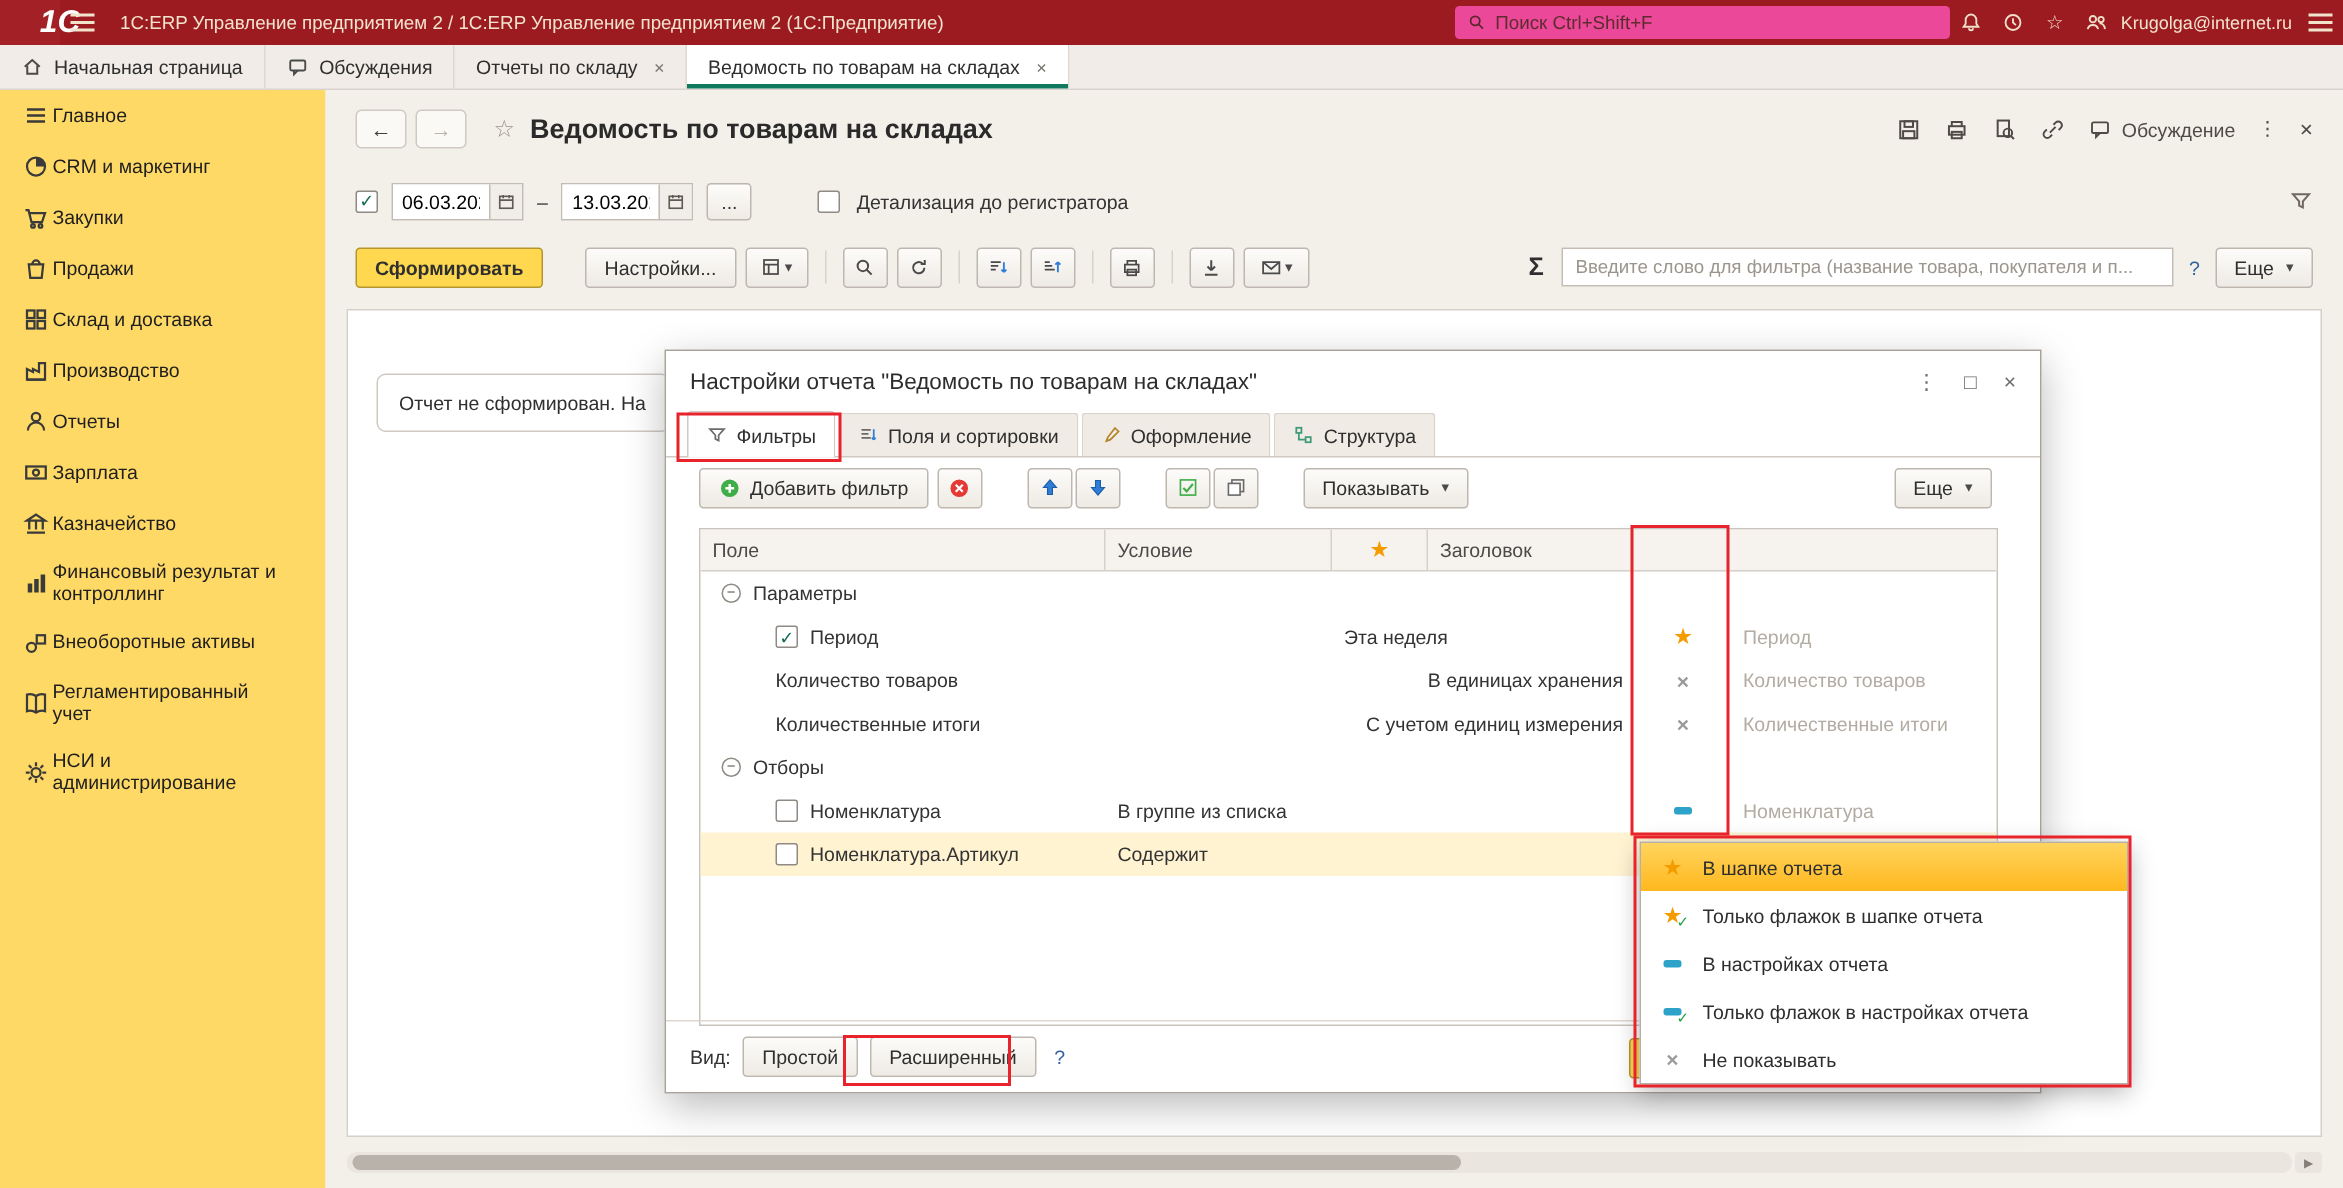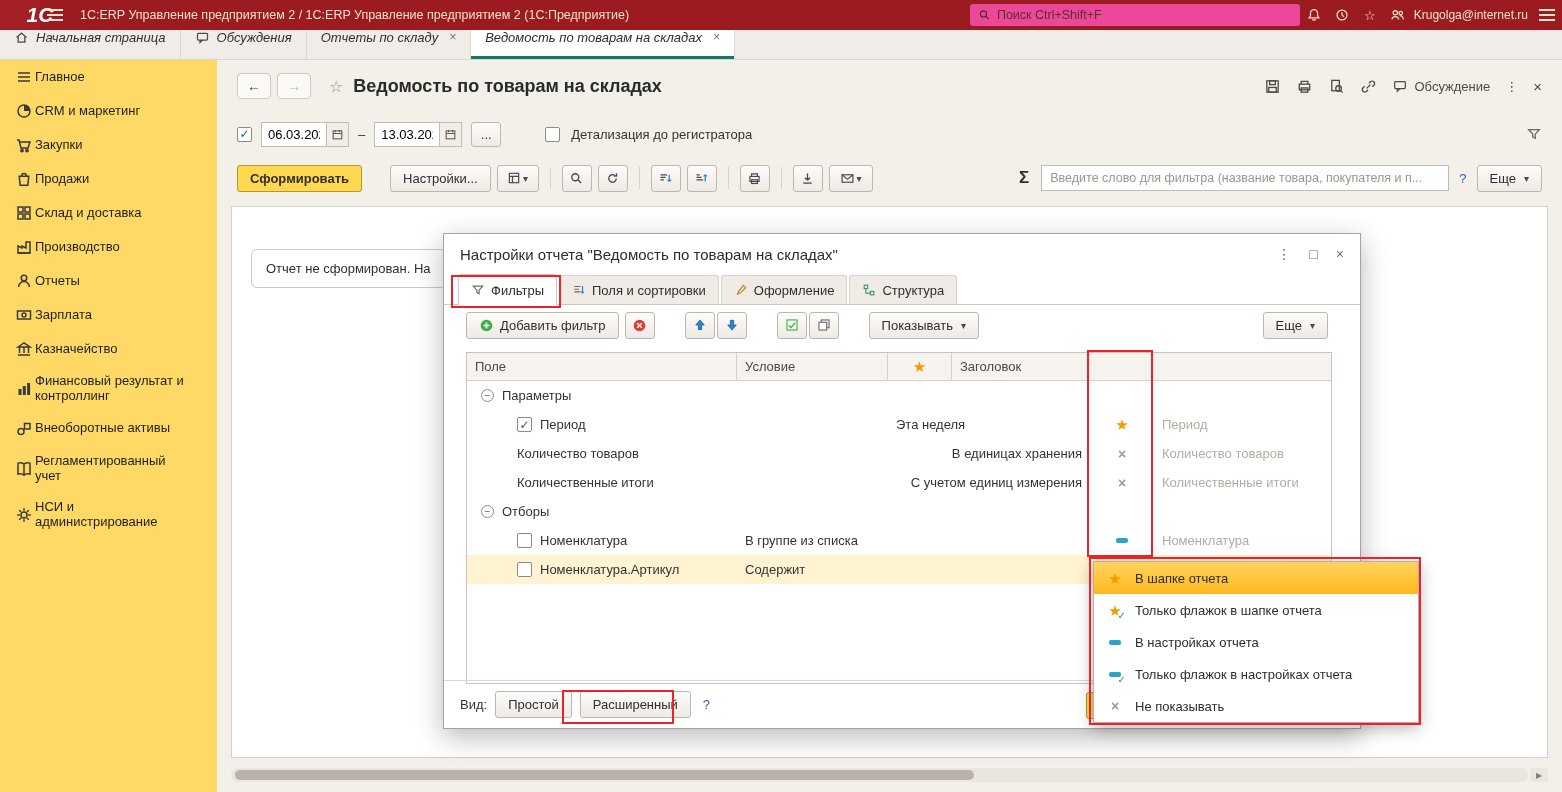--- a/index.html
+++ b/index.html
@@ -15,21 +15,21 @@
   .burger i::before { top:-5px; } .burger i::after { top:5px; }
   .topbar-title { margin-left:10px; font-size:12.5px; white-space:nowrap; }
   .topbar-search { margin-left:auto; width:330px; height:22px; background:#ec4899; border-radius:3px; display:flex; align-items:center; padding:0 8px; gap:6px; color:#59272a; }
   .topbar-search input { border:none; outline:none; background:transparent; width:100%; font-size:12.5px; color:#3f1d1f; }
   .topbar-search input::placeholder { color:#5e2c2f; }
   .top-ico { width:28px; height:30px; display:flex; align-items:center; justify-content:center; color:#f0dfc8; cursor:pointer; }
   .topbar-user { margin:0 4px 0 2px; font-size:12px; white-space:nowrap; cursor:pointer; }
 
   
   .tabbar { position:absolute; top:30px; left:0; right:0; height:30px; background:#f1ece7; border-bottom:1px solid #d9d4cf; display:flex; }
-  .tab { display:flex; gap:7px; padding:0 14px; border-right:1px solid #ddd8d2; color:#2e2e2e; cursor:pointer; white-space:nowrap;font-style:italic; }
+  .tab { display:flex; align-items:center; gap:7px; padding:0 14px; border-right:1px solid #ddd8d2; color:#2e2e2e; cursor:pointer; white-space:nowrap; }
   .tab.active { background:#fff; box-shadow:inset 0 -3px 0 #11795f; }
   .tab .x { color:#7a756f; font-size:12px; margin-left:4px; cursor:pointer; }
   .tab svg { color:#4a4a4a; }
 
   
   .sidebar { position:absolute; top:60px; left:0; width:217px; bottom:0; background:#ffd966; overflow:hidden; }
   .side-item { display:flex; align-items:center; gap:2px; padding:8px 10px 8px 15px; color:#1f1f1f; line-height:1.15; cursor:pointer; }
   .side-item svg { flex:none; color:#3a3a3a; }
   .side-item span { max-width:160px; }
 

